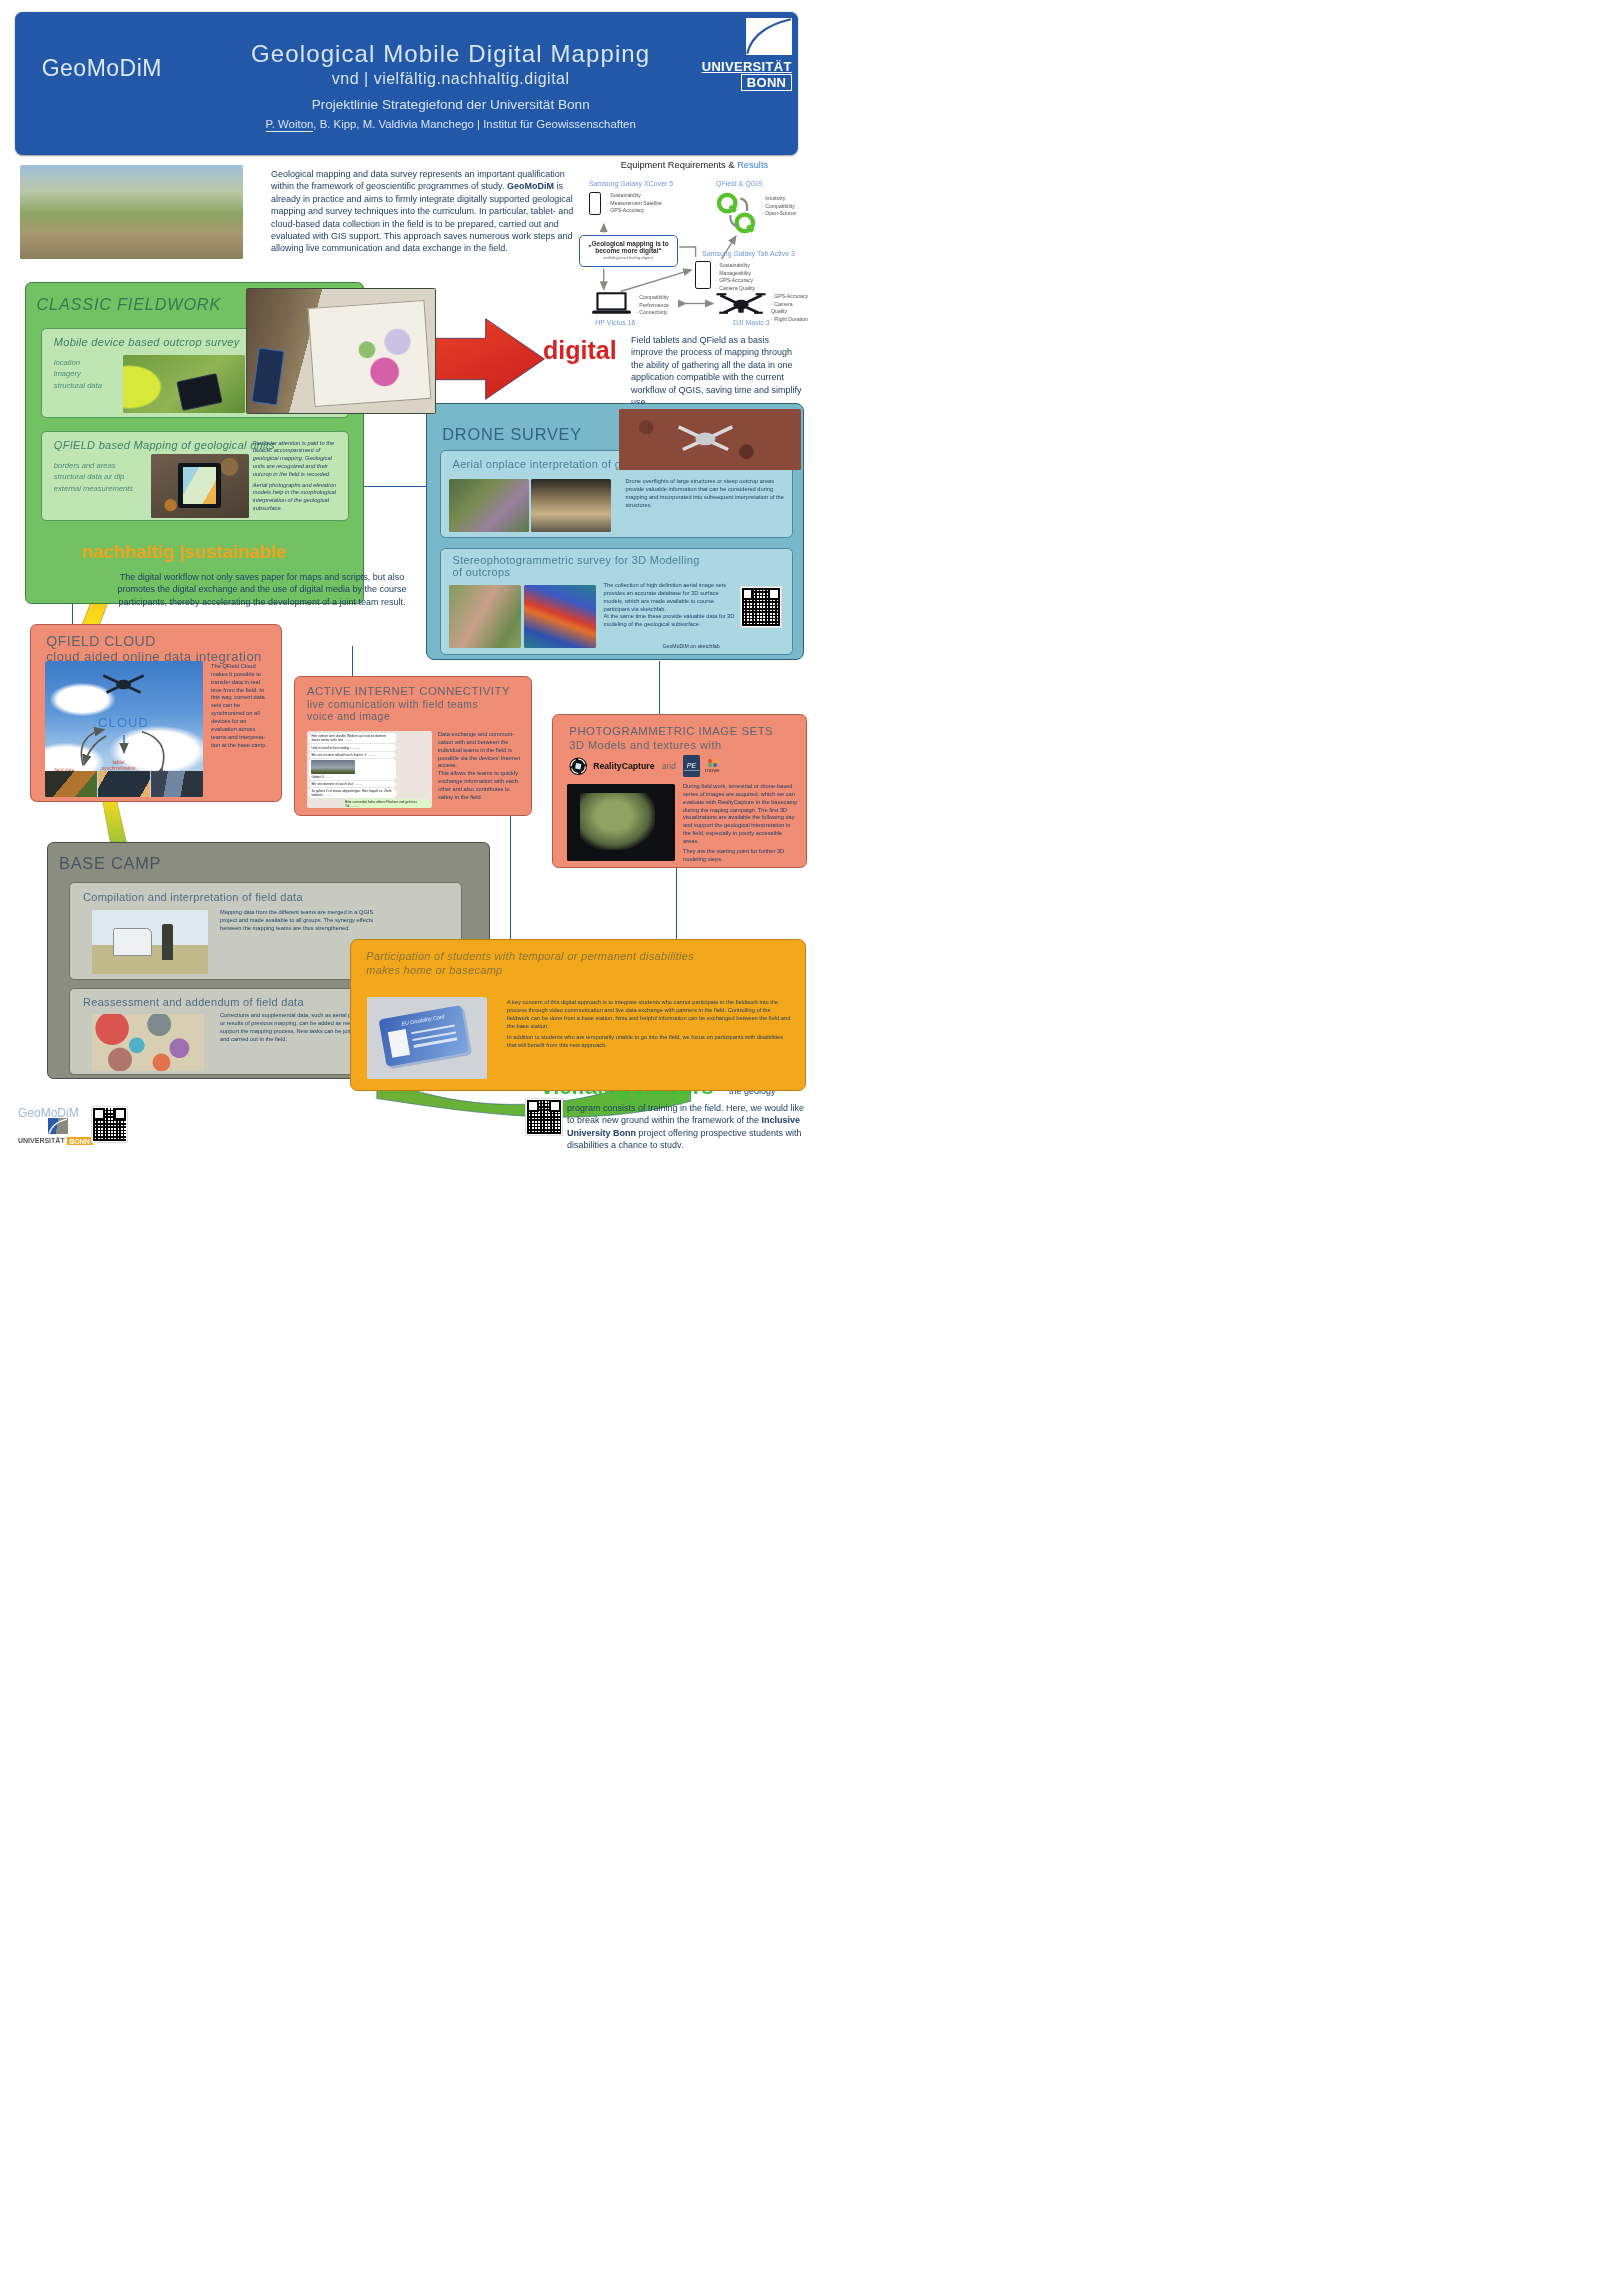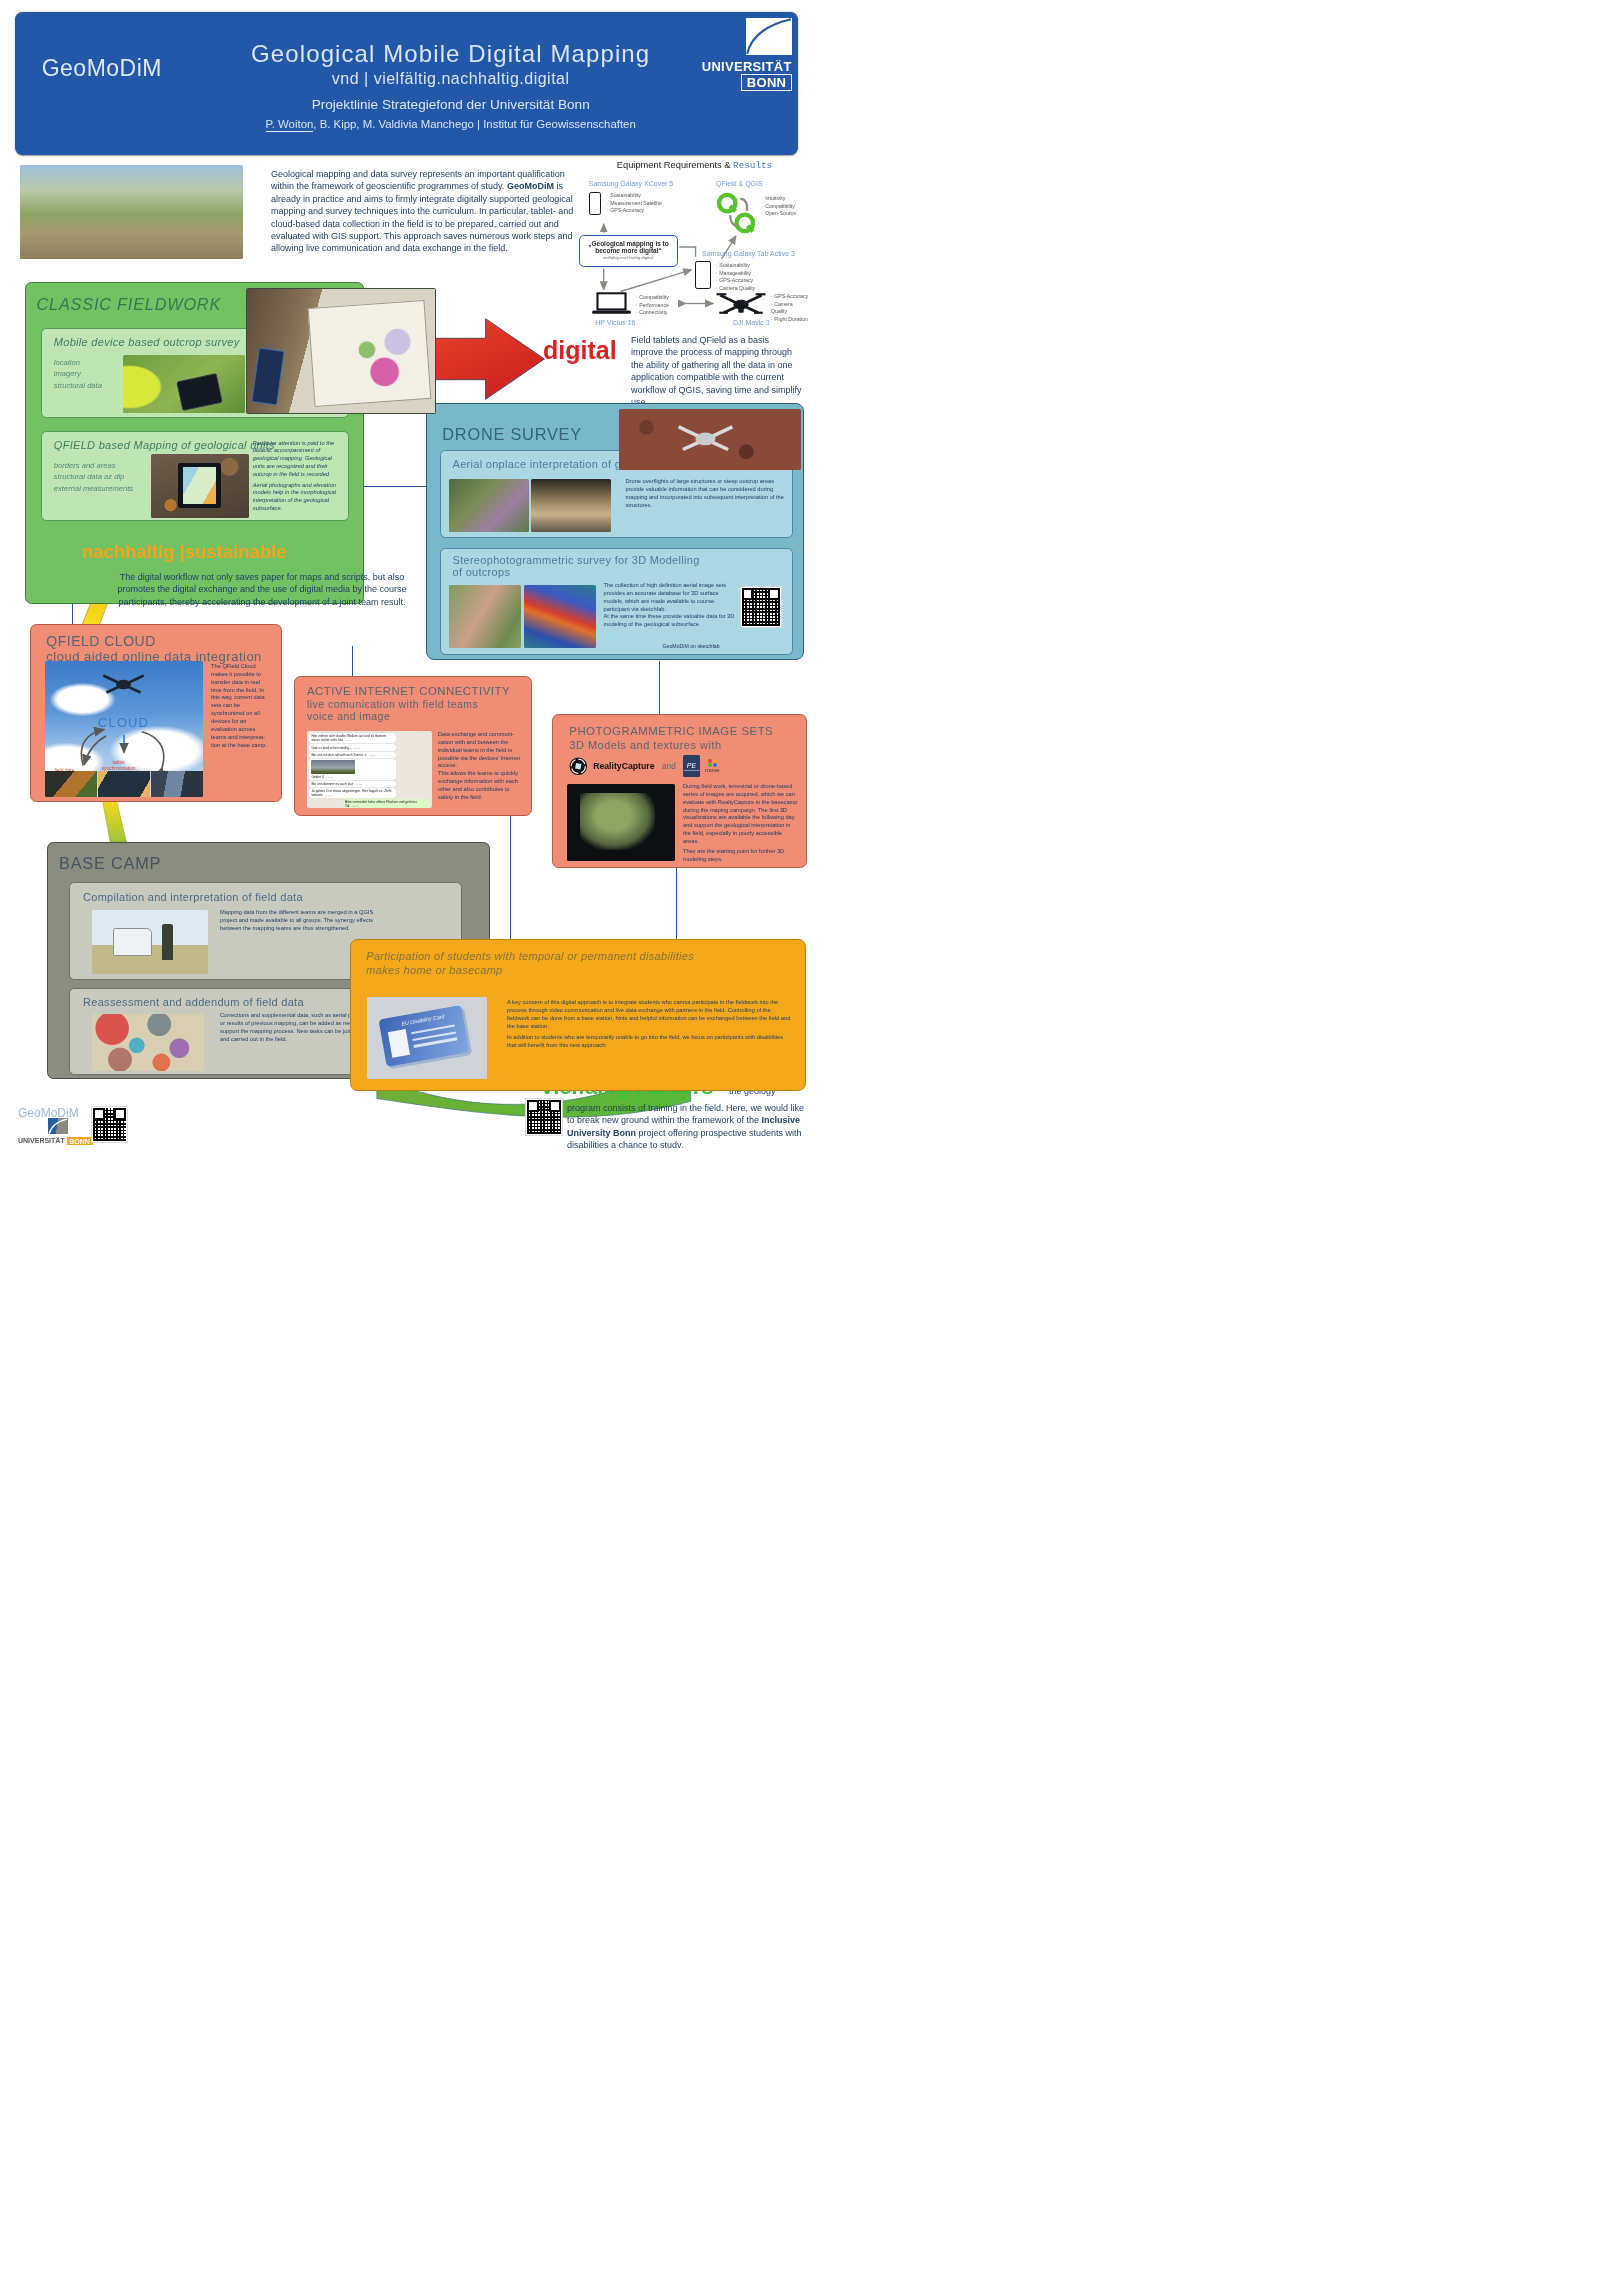--- a/index.html
+++ b/index.html
@@ -15,21 +15,21 @@
   
   #header { left:14.7px; top:12px; width:783px; height:143px; background:#2357a7; border-radius:7.6px; z-index:2; box-shadow:0 0.5px 1.6px rgba(0,0,0,.4); }
   #brand { left:27px; top:43px; font-size:23px; color:#dfe8f6; }
   #head-center { left:180px; top:28px; width:512px; text-align:center; color:#d9e4f4; }
   #head-title { font-size:24px; font-weight:300; letter-spacing:1.1px; }
   #head-sub { font-size:16px; font-weight:300; letter-spacing:0.5px; margin-top:2.2px; }
   #head-proj { font-size:13.6px; font-weight:300; margin-top:8.7px; }
   #head-auth { font-size:11.4px; font-weight:300; margin-top:6.5px; }
   #head-auth .ul { border-bottom:1.1px solid #e6edf8; padding-bottom:0.5px; }
   #uni-sq { left:731px; top:6px; width:46px; height:37px; background:#fff; }
-  #uni-row { left:643px; top:47px; width:134px; text-align:right; color:#fff; font-size:13px; font-weight:bold; letter-spacing:0.3px; }
+  #uni-row { left:643px; top:47px; width:134px; text-align:right; color:#fff; font-size:13px; font-weight:bold; letter-spacing:0.3px;text-decoration:underline; }
   #uni-row .bonn { display:inline-block; border:1.1px solid #fff; padding:0 4.4px; margin-left:3.3px; }
 
   
   .ph { position:absolute; border-radius:1.6px; overflow:hidden; }
   #ph-intro { background:linear-gradient(180deg,#9fc0dd 0%,#b9c8a6 28%,#8ca463 52%,#a8996f 72%,#8b7f5e 100%); }
   #ph-maptable { background:linear-gradient(105deg,#5f4d3c 0%,#7b6850 22%,#93805f 34%,#d9d4c6 34%); z-index:3; border:0.5px solid #3c4c3c; }
   .map-sheet { position:absolute; left:34%; top:12%; width:62%; height:80%; background:
       radial-gradient(circle at 62% 70%, #d560a8 0 14%, transparent 15%),
       radial-gradient(circle at 48% 46%, #8fbe6d 0 10%, transparent 11%),
       radial-gradient(circle at 75% 40%, #c9c2e2 0 12%, transparent 13%),
@@ -162,21 +162,21 @@
           <path d="M2,66 Q14,18 83,2" fill="none" stroke="#2357a7" stroke-width="4"></path>
         </svg>
     </div>
     <div id="uni-row" class="abs"><span>UNIVERSITÄT</span><span class="bonn">BONN</span></div>
   </div>
 
   <div id="ph-intro" class="ph" style="left:20px;top:165px;width:223px;height:94px;"></div>
   <div class="abs body-txt" style="left:271px;top:168px;width:305px;font-size:9px;"><span>Geological mapping and data survey represents an important qualification within the framework of geoscientific programmes of study. </span><b>GeoMoDiM</b><span> is already in practice and aims to firmly integrate digitally supported geological mapping and survey techniques into the curriculum. In particular, tablet- and cloud-based data collection in the field is to be prepared, carried out and evaluated with GIS support. This approach saves numerous work steps and allowing live communication and data exchange in the field.</span></div>
 
   <div id="equip" class="abs">
-    <div class="abs" style="left:0;top:0;width:231px;text-align:center;font-size:9.3px;color:#1b1b1b;"><span>Equipment Requirements &amp; </span><span style="color:#3a7bd0;font-family:Liberation Mono, monospace;">Results</span></div>
+    <div class="abs" style="left:0;top:0;width:231px;text-align:center;font-size:9.3px;color:#1b1b1b;"><span>Equipment Requirements &amp; </span><span style="color:#3a7bd0;">Results</span></div>
 
     <div class="dev-label" style="left:9.8px;top:19.6px;">Samsung Galaxy XCover 5</div>
     <div class="phone-ic" style="left:9.8px;top:32px;"></div>
     <div class="blist pre" style="left:28px;top:32px;">· Sustainability
 · Measurement Satellite
 · GPS-Accuracy</div>
 
     <div class="dev-label" style="left:137px;top:19.6px;">QField &amp; QGIS</div>
     <svg class="abs" style="left:135px;top:30.5px;" width="44" height="44" viewBox="0 0 80 80">
       <circle cx="24" cy="22" r="15" fill="none" stroke="#57c22d" stroke-width="8"></circle>

